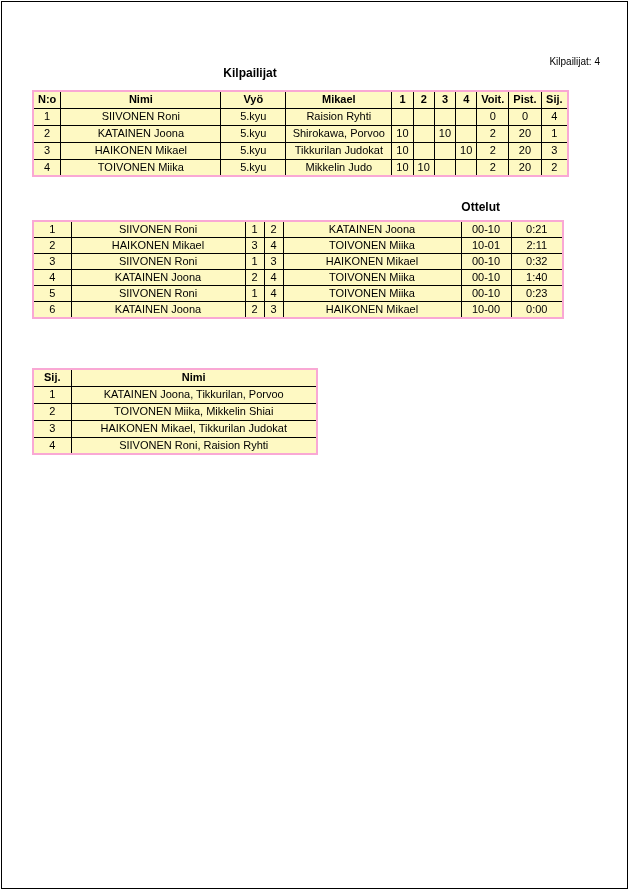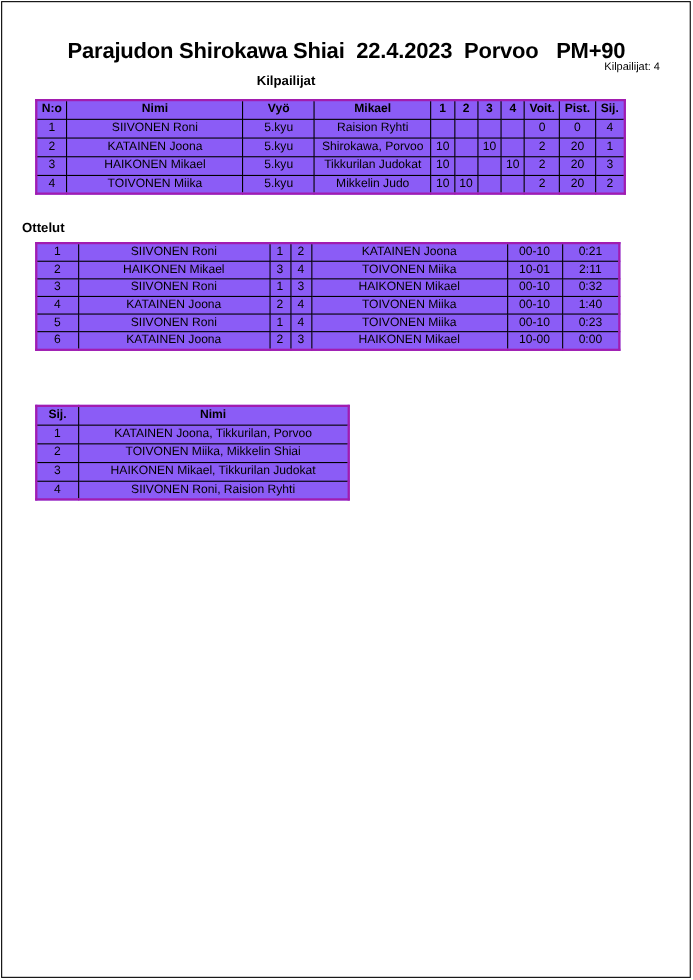--- a/index.html
+++ b/index.html
@@ -27,33 +27,32 @@
     text-align: center;
     font-weight: bold;
     font-size: 20px;
     letter-spacing: -0.2px;
     white-space: pre;
   }
   .sec-title {
     position: absolute;
     font-weight: bold;
     font-size: 12px;
-    padding-left: 20px;
   }
   .sec-kilpailijat { top: 66px; left: 0; width: 500px; text-align: center; }
   .count-label { position: absolute; top: 56px; right: 30px; font-size: 10px; }
-  .sec-ottelut { top: 200px; left: 0; width: 500px; text-align: left; }
+  .sec-ottelut { top: 200px; left: 0; width: 500px; text-align: right; }
   .sec-tulokset { top: 351px; left: 32px; width: 286px; text-align: center; }
 
   table.tbl {
     position: absolute;
     border-collapse: collapse;
     table-layout: fixed;
-    border: 2px solid #a21caf;
-    background: #8b5cf6;
+    border: 2px solid #f9a8d4;
+    background: #fef9c3;
   }
   .tbl th, .tbl td {
     border: 1px solid #000;
     font-size: 11px;
     height: 17px;
     line-height: 15px;
     padding: 0 4px;
     white-space: nowrap;
     overflow: hidden;
     font-weight: normal;
@@ -66,21 +65,20 @@
   .c { text-align: center; padding: 0 1px; }
   .l { text-align: center; }
   .sepL { border-left: 2px solid #000; }
 </style>
 </head>
 <body>
 
 <div class="page">
   <div class="page-frame"></div>
 
-  <div class="title">Parajudon Shirokawa Shiai  22.4.2023  Porvoo   PM+90</div>
 
   <div class="sec-title sec-kilpailijat">Kilpailijat</div>
   <div class="count-label">Kilpailijat: 4</div>
 
   <table class="tbl t-competitors">
     <colgroup>
       <col style="width:20px">
         <col style="width:160px">
         <col style="width:65px">
         <col style="width:106px">

